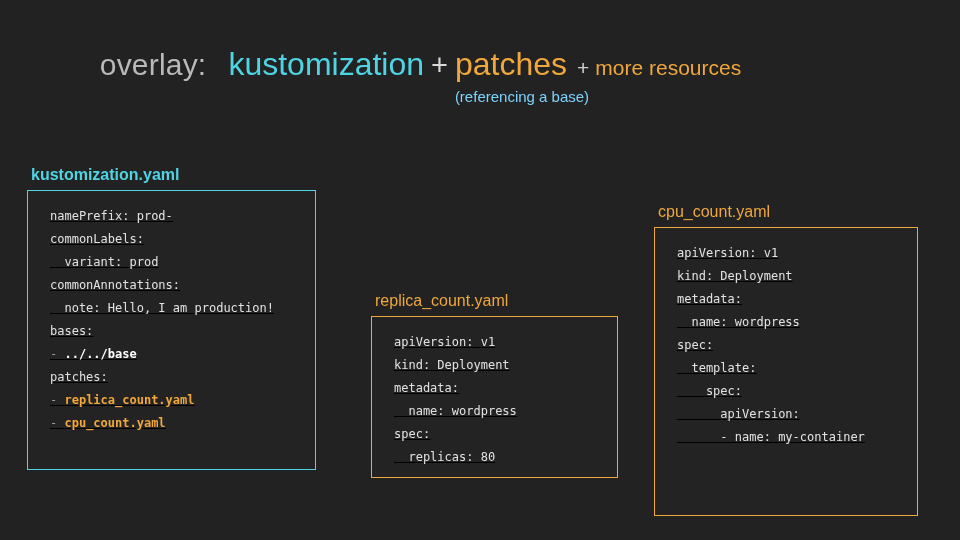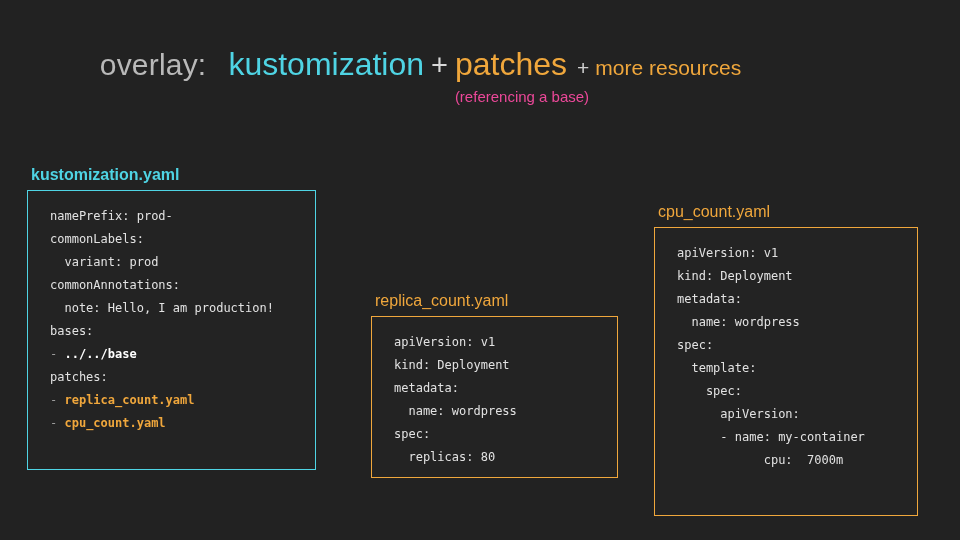--- a/index.html
+++ b/index.html
@@ -59,40 +59,41 @@
     position: absolute;
     left: 0;
     top: 88px;
     width: 960px;
     text-align: center;
     padding-left: 84px;
     box-sizing: border-box;
   }
   .sub-text {
     font-size: 15px;
-    color: #ec4899;
+    color: #7dd3fc;
   }
 
   
   .card { position: absolute; }
   .card-label {
     position: absolute;
     left: 4px;
     bottom: 100%;
     margin-bottom: 6px;
     font-size: 16px;
     white-space: nowrap;
   }
   .card-box {
     box-sizing: border-box;
     border: 1.5px solid #4fd4e4;
     background: #232323;
     width: 100%;
     height: 100%;
     padding: 14px 12px 12px 22px;
+    text-decoration: underline;
   }
   .code {
     font-family: "DejaVu Sans Mono", "Liberation Mono", monospace;
     font-size: 12px;
     line-height: 23px;
     color: #e2e2e2;
     white-space: pre;
   }
   .code .dash { color: #9a9a9a; }
   .code .cyan { color: #ffffff; font-weight: bold; }
@@ -148,15 +149,15 @@
 <div class="card" id="card-replica">
   <div class="card-label">replica_count.yaml</div>
   <div class="card-box">
     <div class="code"><div>apiVersion: v1</div><div>kind: Deployment</div><div>metadata:</div><div>  name: wordpress</div><div>spec:</div><div>  replicas: 80</div></div>
   </div>
 </div>
 
 <div class="card" id="card-cpu">
   <div class="card-label">cpu_count.yaml</div>
   <div class="card-box">
-    <div class="code"><div>apiVersion: v1</div><div>kind: Deployment</div><div>metadata:</div><div>  name: wordpress</div><div>spec:</div><div>  template:</div><div>    spec:</div><div>      apiVersion:</div><div>      - name: my-container</div><div>            cpu:  7000m</div></div>
+    <div class="code"><div>apiVersion: v1</div><div>kind: Deployment</div><div>metadata:</div><div>  name: wordpress</div><div>spec:</div><div>  template:</div><div>    spec:</div><div>      apiVersion:</div><div>      - name: my-container</div></div>
   </div>
 </div>
 
 </body></html>

